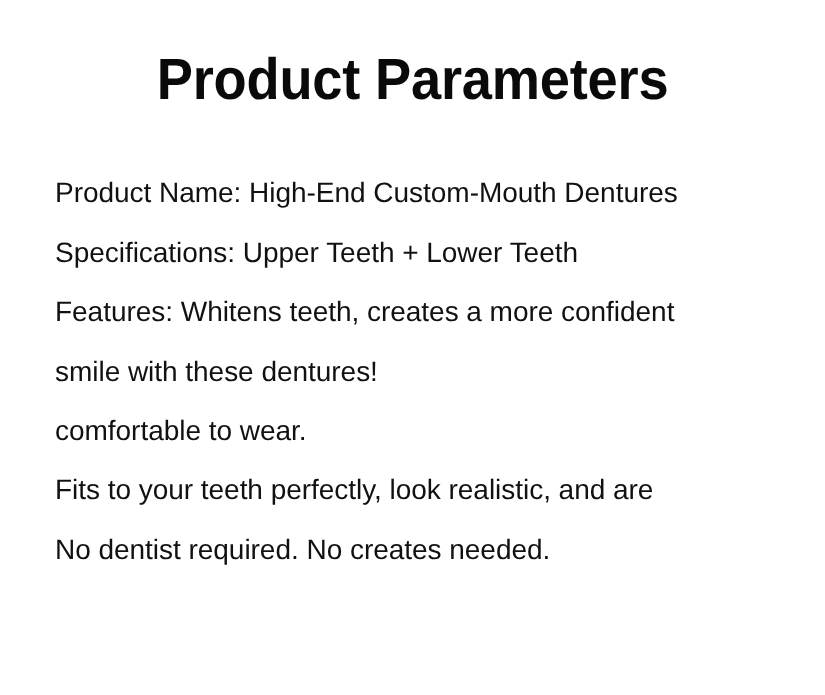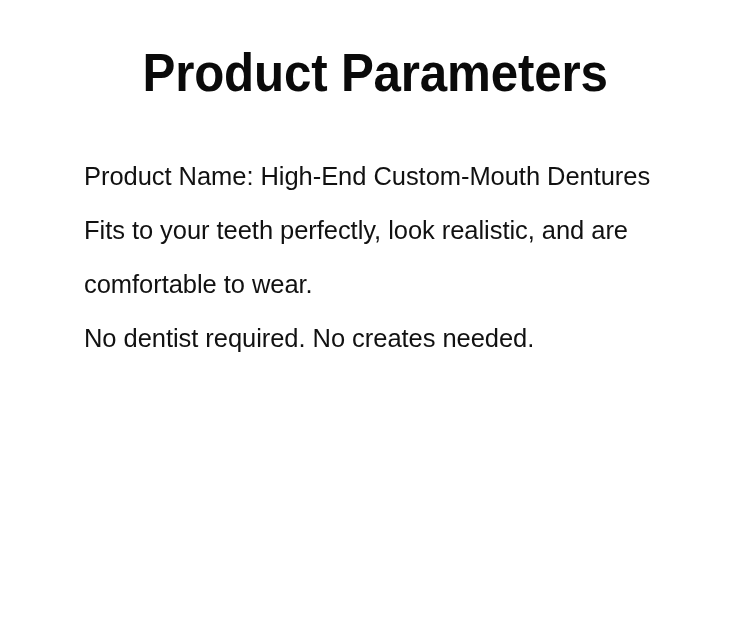--- a/index.html
+++ b/index.html
@@ -45,21 +45,20 @@
     transform-origin: center center;
     white-space: nowrap;
   }
 
   
   #body-block {
     position: absolute;
     top: 149px;
     left: 50px;
     width: 660px;
-    margin-left: 34px;
   }
   .body-line {
     font-family: "Liberation Sans", sans-serif;
     font-size: 25.5px;
     font-weight: 400;
     line-height: 54px;
     letter-spacing: -0.05px;
     color: #111111;
     white-space: nowrap;
     margin: 0;
@@ -69,18 +68,21 @@
 <body>
 
 <div id="page">
 
   <div id="title-block">
     <h1 id="page-title">Product Parameters</h1>
   </div>
 
   <div id="body-block">
     <p class="body-line">Product Name: High-End Custom-Mouth Dentures</p>
+    <p class="body-line">Specifications: Upper Teeth + Lower Teeth</p>
+    <p class="body-line">Features: Whitens teeth, creates a more confident</p>
+    <p class="body-line">smile with these dentures!</p>
+    <p class="body-line">comfortable to wear.</p>
     <p class="body-line">Fits to your teeth perfectly, look realistic, and are</p>
-    <p class="body-line">comfortable to wear.</p>
     <p class="body-line">No dentist required. No creates needed.</p>
   </div>
 
 </div>
 
 </body></html>

